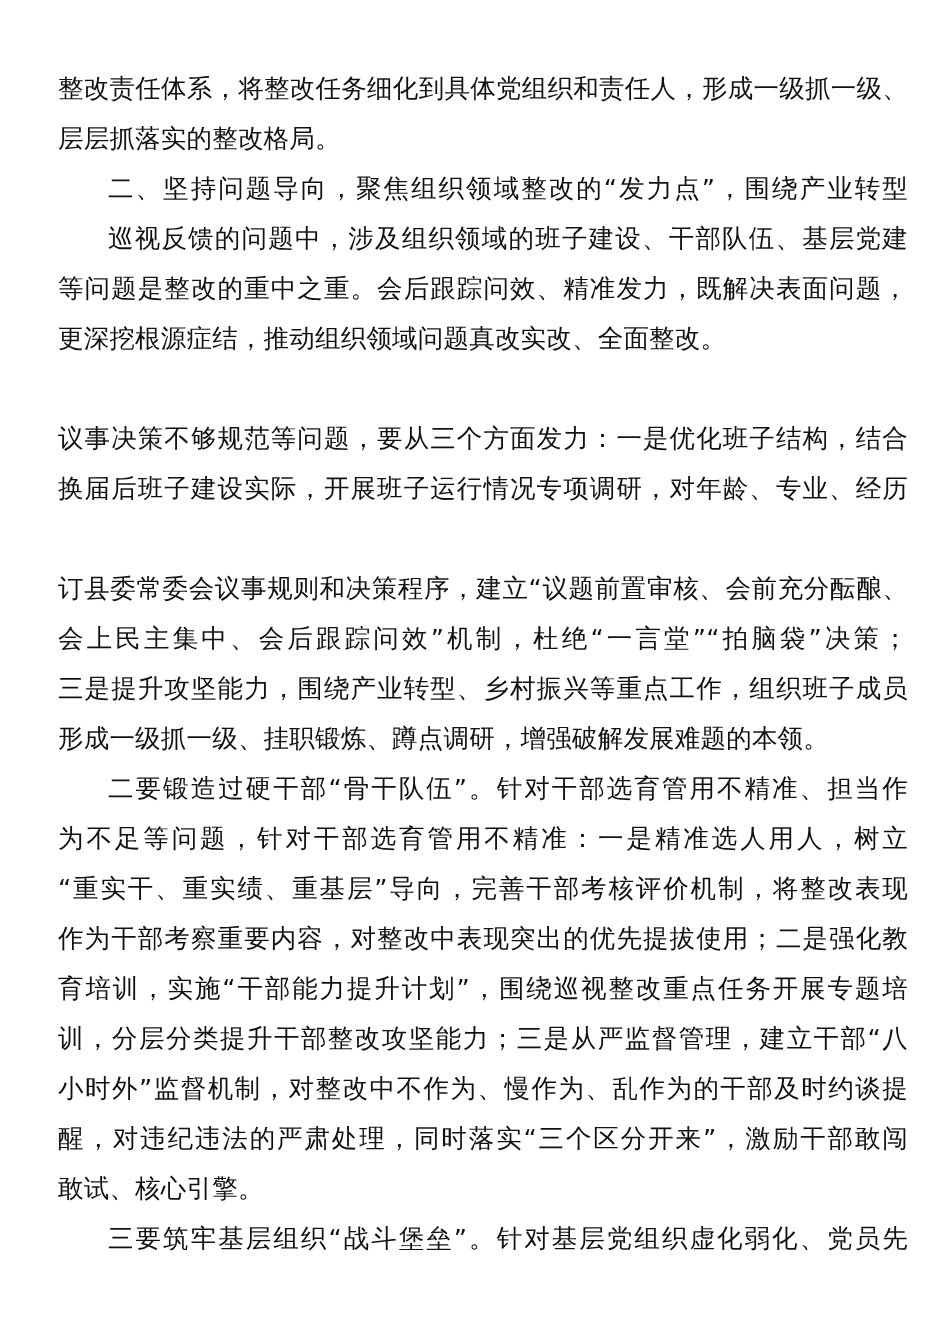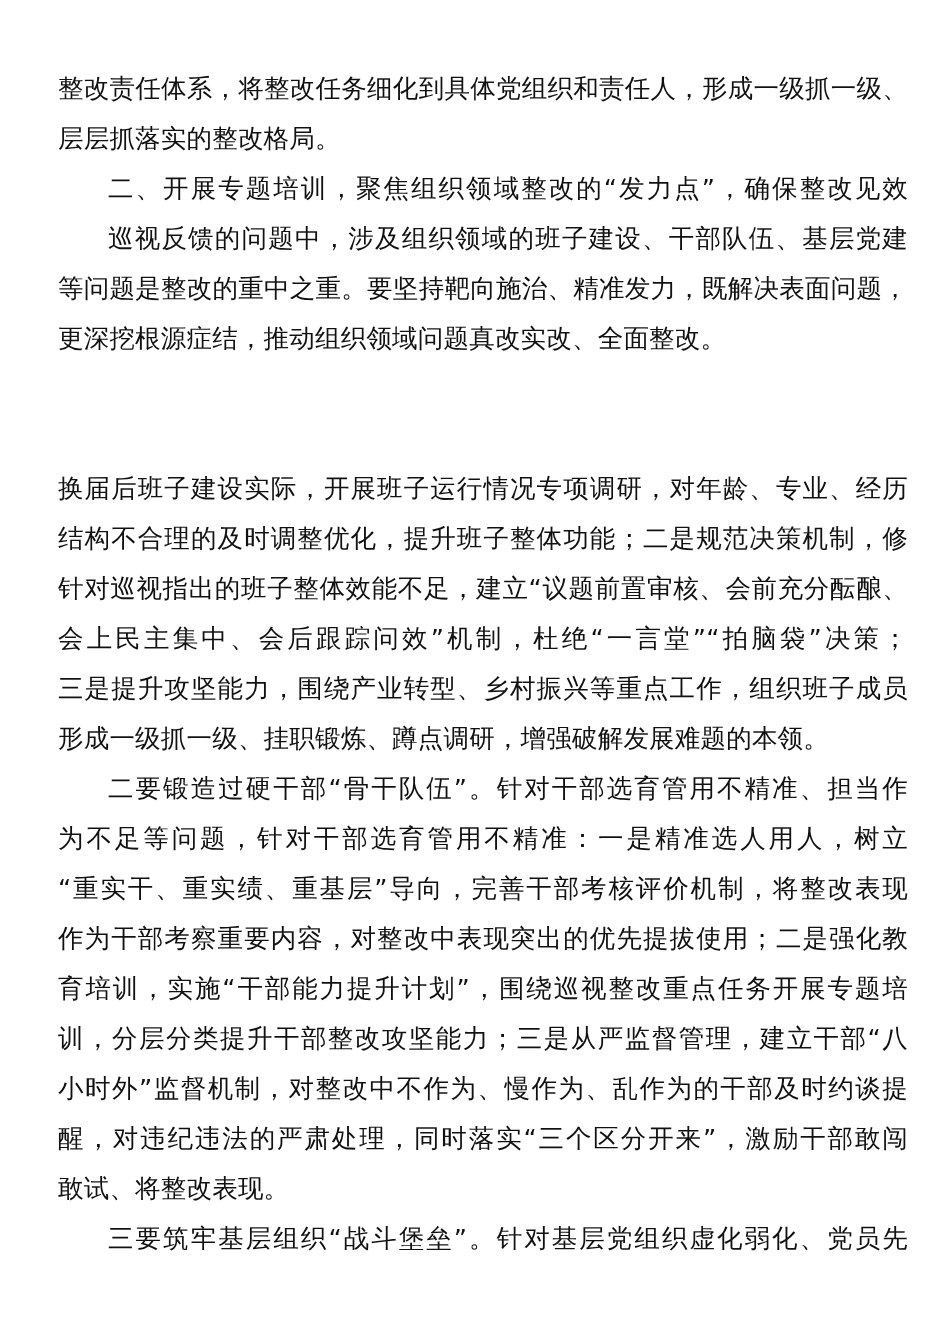--- a/index.html
+++ b/index.html
@@ -19,33 +19,33 @@
   }
   .indent { left: 108px; width: 800px; }
   .justify { text-align: justify; text-align-last: justify; }
 </style>
 </head>
 <body>
 
 <div class="page">
   <div class="line justify" style="top:63px">整改责任体系，将整改任务细化到具体党组织和责任人，形成一级抓一级、</div>
   <div class="line" style="top:113px">层层抓落实的整改格局。</div>
-  <div class="line indent justify" style="top:163px">二、开展专题培训，聚焦组织领域整改的“发力点”，确保整改见效</div>
+  <div class="line indent justify" style="top:163px">二、坚持问题导向，聚焦组织领域整改的“发力点”，围绕产业转型</div>
   <div class="line indent justify" style="top:213px">巡视反馈的问题中，涉及组织领域的班子建设、干部队伍、基层党建</div>
-  <div class="line justify" style="top:263px">等问题是整改的重中之重。要坚持靶向施治、精准发力，既解决表面问题，</div>
+  <div class="line justify" style="top:263px">等问题是整改的重中之重。会后跟踪问效、精准发力，既解决表面问题，</div>
   <div class="line" style="top:313px">更深挖根源症结，推动组织领域问题真改实改、全面整改。</div>
+  <div class="line justify" style="top:413px">议事决策不够规范等问题，要从三个方面发力：一是优化班子结构，结合</div>
   <div class="line justify" style="top:463px">换届后班子建设实际，开展班子运行情况专项调研，对年龄、专业、经历</div>
-  <div class="line justify" style="top:513px">结构不合理的及时调整优化，提升班子整体功能；二是规范决策机制，修</div>
-  <div class="line justify" style="top:563px">针对巡视指出的班子整体效能不足，建立“议题前置审核、会前充分酝酿、</div>
+  <div class="line justify" style="top:563px">订县委常委会议事规则和决策程序，建立“议题前置审核、会前充分酝酿、</div>
   <div class="line justify" style="top:613px">会上民主集中、会后跟踪问效”机制，杜绝“一言堂”“拍脑袋”决策；</div>
   <div class="line justify" style="top:663px">三是提升攻坚能力，围绕产业转型、乡村振兴等重点工作，组织班子成员</div>
   <div class="line" style="top:713px">形成一级抓一级、挂职锻炼、蹲点调研，增强破解发展难题的本领。</div>
   <div class="line indent justify" style="top:763px">二要锻造过硬干部“骨干队伍”。针对干部选育管用不精准、担当作</div>
   <div class="line justify" style="top:813px">为不足等问题，针对干部选育管用不精准：一是精准选人用人，树立</div>
   <div class="line justify" style="top:863px">“重实干、重实绩、重基层”导向，完善干部考核评价机制，将整改表现</div>
   <div class="line justify" style="top:913px">作为干部考察重要内容，对整改中表现突出的优先提拔使用；二是强化教</div>
   <div class="line justify" style="top:963px">育培训，实施“干部能力提升计划”，围绕巡视整改重点任务开展专题培</div>
   <div class="line justify" style="top:1063px">小时外”监督机制，对整改中不作为、慢作为、乱作为的干部及时约谈提</div>
   <div class="line justify" style="top:1013px">训，分层分类提升干部整改攻坚能力；三是从严监督管理，建立干部“八</div>
   <div class="line justify" style="top:1113px">醒，对违纪违法的严肃处理，同时落实“三个区分开来”，激励干部敢闯</div>
-  <div class="line" style="top:1163px">敢试、将整改表现。</div>
+  <div class="line" style="top:1163px">敢试、核心引擎。</div>
   <div class="line indent justify" style="top:1213px">三要筑牢基层组织“战斗堡垒”。针对基层党组织虚化弱化、党员先</div>
 </div>
 
 </body></html>

